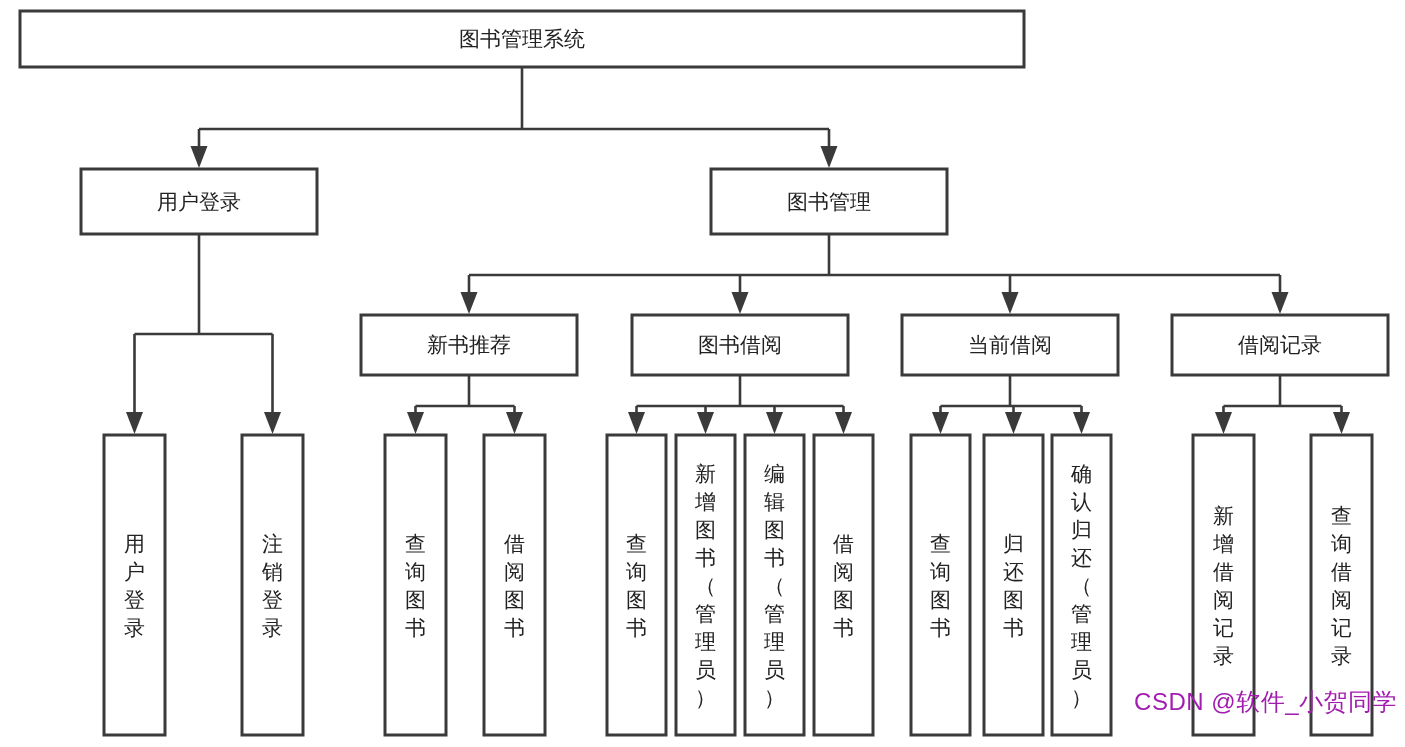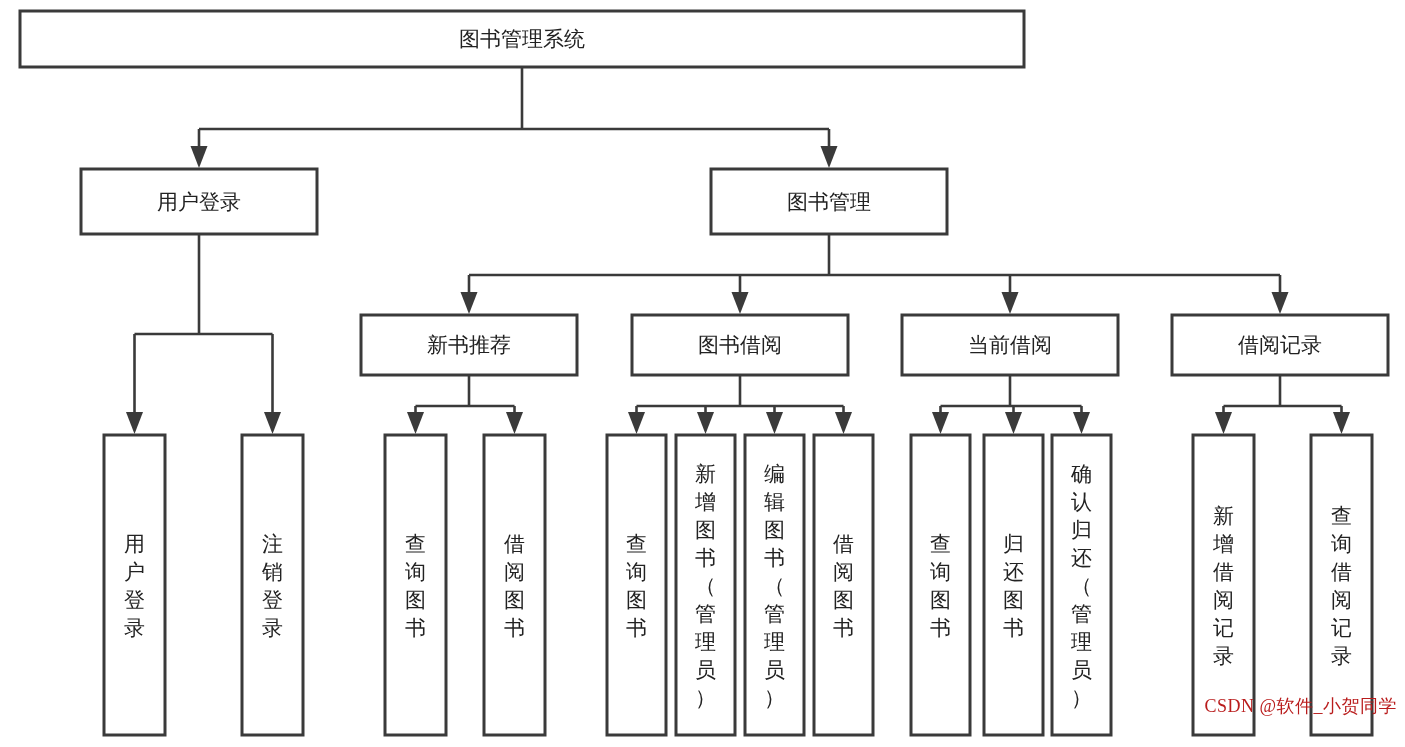--- a/index.html
+++ b/index.html
@@ -34,23 +34,23 @@
     fill:#222222;
     font-family:"DejaVu Sans","Liberation Sans",sans-serif;
     font-size:21px;
     text-anchor:middle;
   }
 
   .watermark{
     position:absolute;
     right:8px;
     bottom:6px;
-    font-family:Liberation Serif, serif;
-    font-size:18px;
-    color:#b91c1c;
+    font-family:Liberation Sans, sans-serif;
+    font-size:24px;
+    color:#a21caf;
     letter-spacing:0.5px;
     white-space:nowrap;
     pointer-events:none;
   }
 </style>
 </head>
 <body>
 
 <div id="stage">
   <svg id="tree" viewBox="0 0 1405 747" xmlns="http://www.w3.org/2000/svg">

